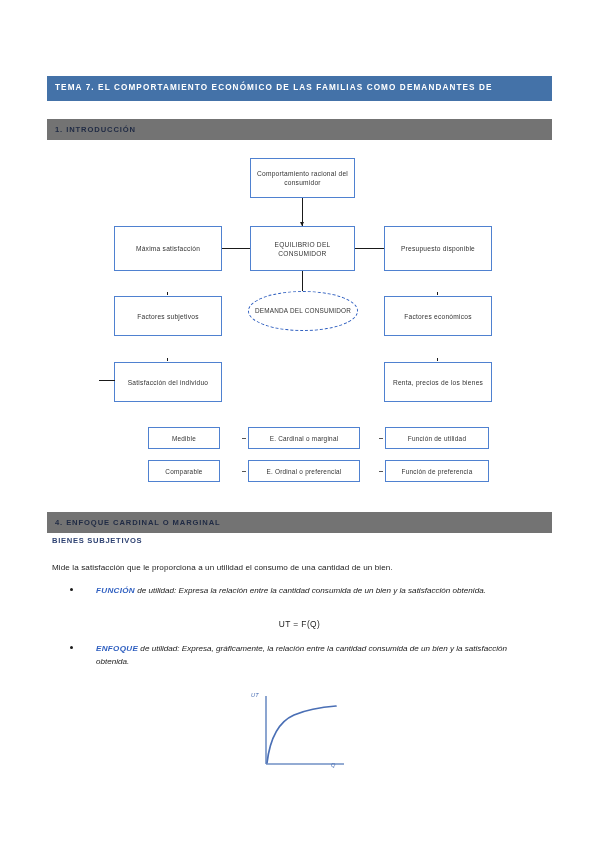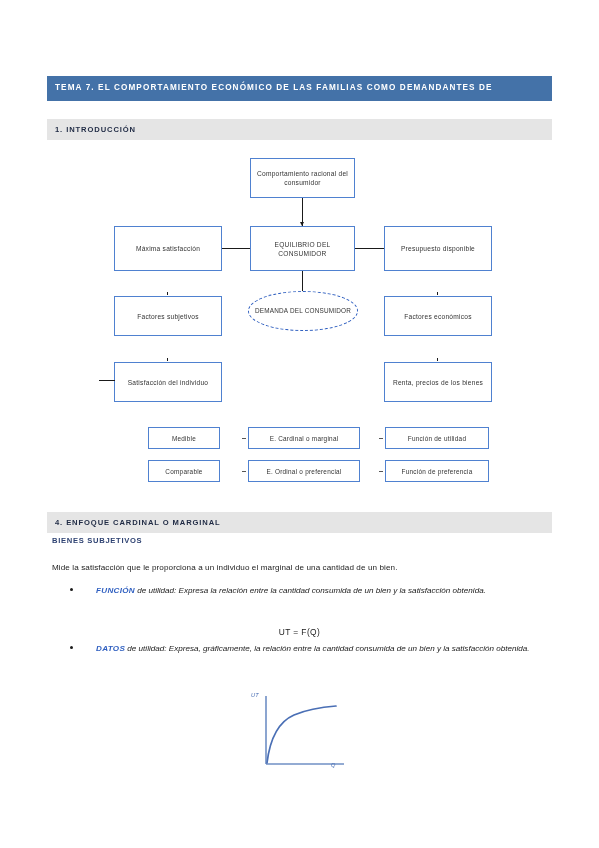--- a/index.html
+++ b/index.html
@@ -31,21 +31,21 @@
     line-height: 16px;
     padding: 4px 8px 5px 8px;
   }
   .title-bar div { white-space: nowrap; }
 
   .section-bar {
     position: absolute;
     left: 47px;
     width: 505px;
     box-sizing: border-box;
-    background: #e5e5e5;
+    background: #737373;
     color: #1f2a44;
     font-size: 7.6px;
     font-weight: bold;
     letter-spacing: 0.9px;
     line-height: 15px;
     padding: 3px 8px 3px 8px;
   }
   #section-intro { top: 119px; }
   #section-enfoque { top: 512px; }
 
@@ -159,21 +159,20 @@
   .kw { color: #2f5fc0; font-weight: bold; letter-spacing: 0.3px; }
 
   #formula {
     position: absolute;
     left: 0; top: 619px;
     width: 599px;
     text-align: center;
     font-size: 8.4px;
     color: #1b1b1b;
     letter-spacing: 0.4px;
-    margin-top: 8px;
   }
 
   
   #chart-wrap {
     position: absolute;
     left: 248px;
     top: 692px;
     width: 110px;
     height: 88px;
   }
@@ -250,35 +249,35 @@
   <div class="dashlink" style="left:242px; top:288px;"></div>
   <div class="dashlink" style="left:379px; top:288px;"></div>
   <div class="dashlink" style="left:242px; top:321px;"></div>
   <div class="dashlink" style="left:379px; top:321px;"></div>
 </div>
 
 <div class="section-bar" id="section-enfoque">4. ENFOQUE CARDINAL O MARGINAL</div>
 
 <div class="sub-heading">BIENES SUBJETIVOS</div>
 
-<div class="para" id="para-mide">Mide la satisfacción que le proporciona a un individuo el marginal de una cantidad de un bien.</div>
+<div class="para" id="para-mide">Mide la satisfacción que le proporciona a un utilidad el consumo de una cantidad de un bien.</div>
 
 <div class="bullet-row" id="bullet-funcion">
   <span class="bullet-dot"></span>
   <span class="bullet-text">
     <span class="kw">FUNCIÓN</span><span> de utilidad: Expresa la relación entre la cantidad consumida de un bien y la satisfacción obtenida.</span>
   </span>
 </div>
 
 <div id="formula">UT = F(Q)</div>
 
 <div class="bullet-row" id="bullet-curvas">
   <span class="bullet-dot"></span>
   <span class="bullet-text">
-    <span class="kw">DATOS</span><span> de utilidad: Expresa, gráficamente, la relación entre la cantidad consumida de un bien y la satisfacción obtenida.</span>
+    <span class="kw">ENFOQUE</span><span> de utilidad: Expresa, gráficamente, la relación entre la cantidad consumida de un bien y la satisfacción obtenida.</span>
   </span>
 </div>
 
 <div id="chart-wrap">
   <svg width="110" height="88" viewBox="0 0 110 88">
 
     <line x1="18" y1="4" x2="18" y2="72" stroke="#6f8fc5" stroke-width="1.6"></line>
 
     <line x1="18" y1="72" x2="96" y2="72" stroke="#6f8fc5" stroke-width="1.4"></line>
 

